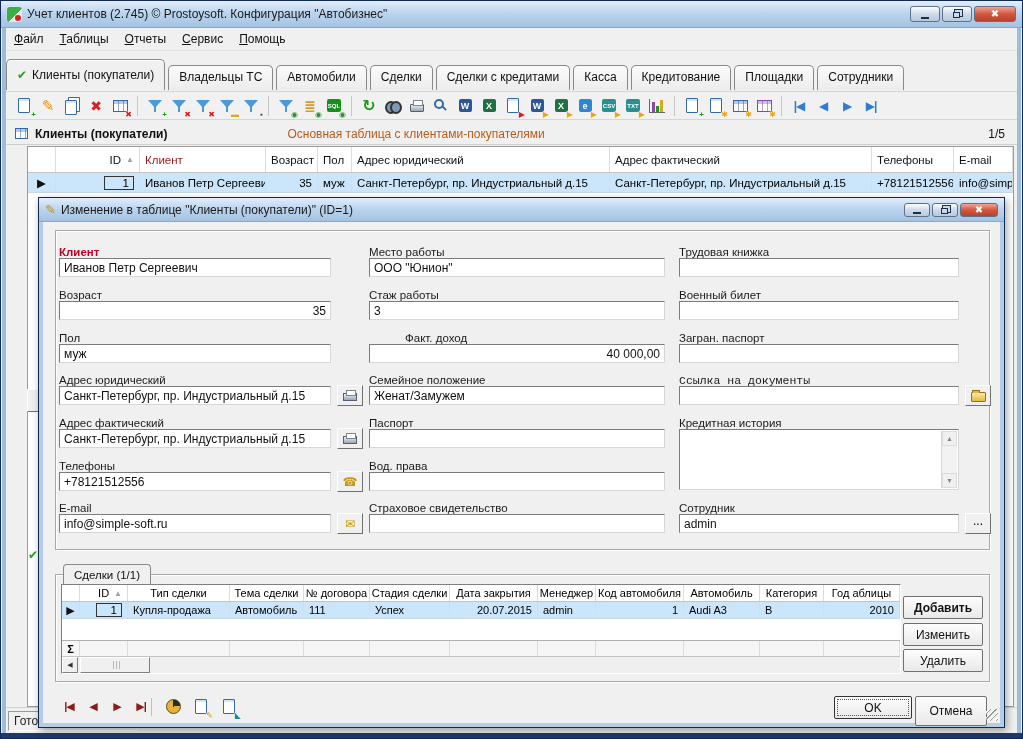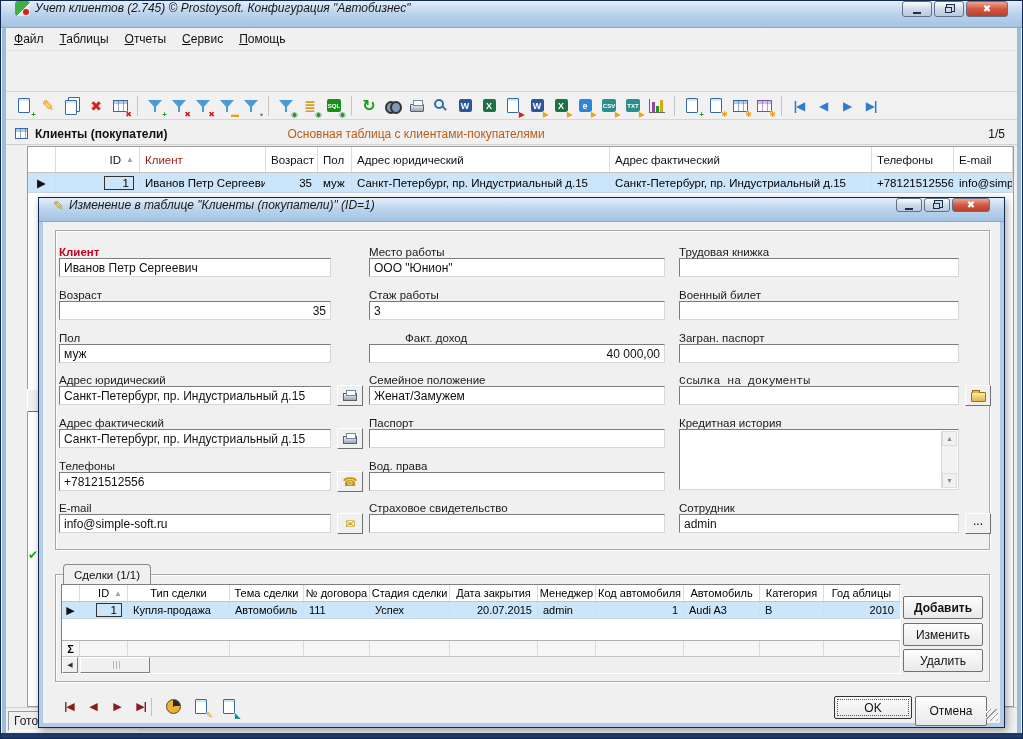--- a/index.html
+++ b/index.html
@@ -3,21 +3,21 @@
 <meta charset="utf-8">
 <style>
   * { margin:0; padding:0; box-sizing:border-box; }
   html,body { width:1023px; height:739px; font-family:"Liberation Sans","DejaVu Sans",sans-serif; background:#d8d8d8; overflow:hidden; }
   .window { position:absolute; inset:0; background:#f0f0f0; border:1px solid #10294f; }
   .frame-l,.frame-r { position:absolute; top:27px; bottom:0; width:4px; background:#9dbbda; z-index:3; }
   .frame-l { left:1px; } .frame-r { right:1px; }
   .frame-b { position:absolute; left:0; right:0; bottom:0; height:5px; background:#1d3a6e; z-index:4; }
 
   
-  .titlebar { position:absolute; top:0; left:0; right:0; height:27px; background:linear-gradient(#e3eefb,#bdd5ee 45%,#a3c3e2); display:flex; align-items:flex-start; padding:0 14px; border-bottom:1px solid #8aa8c8;font-style:italic; }
+  .titlebar { position:absolute; top:0; left:0; right:0; height:27px; background:linear-gradient(#e3eefb,#bdd5ee 45%,#a3c3e2); display:flex; align-items:center; padding:0 6px; border-bottom:1px solid #8aa8c8; }
   .titlebar .title { font-size:12px; color:#1a1a1a; margin-left:5px; white-space:nowrap; }
   .app-icon { width:15px; height:15px; border-radius:3px; background:linear-gradient(135deg,#3cb043 55%,#e8e8e8 55%); position:relative; flex:0 0 auto; }
   .app-icon::after { content:""; position:absolute; right:1px; bottom:1px; width:6px; height:6px; border-radius:50%; background:#d42020; }
   .win-controls { margin-left:auto; display:flex; gap:2px; }
   .wbtn { width:30px; height:16px; border:1px solid #5e708a; border-radius:3px; background:linear-gradient(#fdfeff,#cfdae8 50%,#b9c9dd); display:flex; align-items:center; justify-content:center; }
   .wbtn.close { width:42px; background:linear-gradient(#f2a395,#d2573f 50%,#b8412c); }
   .g-min { width:8px; height:2px; background:#1a2f4a; margin-top:7px; }
   .g-restore { width:7px; height:6px; border:1px solid #1a2f4a; box-shadow:2px -2px 0 0 #cfdae8, 2px -2px 0 1px #1a2f4a; margin:2px 0 0 -2px; }
   .g-close { color:#fff; font-size:10px; font-weight:bold; line-height:1; }
 
@@ -145,20 +145,31 @@
         </div>
     </div>
   </div>
   <div class="menubar" id="menubar">
       <div class="menu-item"><u>Ф</u>айл</div>
       <div class="menu-item"><u>Т</u>аблицы</div>
       <div class="menu-item"><u>О</u>тчеты</div>
       <div class="menu-item"><u>С</u>ервис</div>
       <div class="menu-item"><u>П</u>омощь</div>
     </div>
+  <div class="tabbar" id="tabbar">
+      <div class="tab active"><span class="chk">✔</span>Клиенты (покупатели)</div>
+      <div class="tab">Владельцы ТС</div>
+      <div class="tab">Автомобили</div>
+      <div class="tab">Сделки</div>
+      <div class="tab">Сделки с кредитами</div>
+      <div class="tab">Касса</div>
+      <div class="tab">Кредитование</div>
+      <div class="tab">Площадки</div>
+      <div class="tab">Сотрудники</div>
+    </div>
   <div class="toolbar" id="toolbar">
       <div class="tbtn">
         <span class="ic-doc"></span>
         <span class="badge" style="color: rgb(26, 156, 26);">+</span>
       </div>
       <div class="tbtn">
         <span class="glyph" style="color: rgb(226, 147, 13); font-size: 15px; font-weight: bold;">✎</span>
       </div>
       <div class="tbtn">
         <span class="ic-doc doc2"></span>

